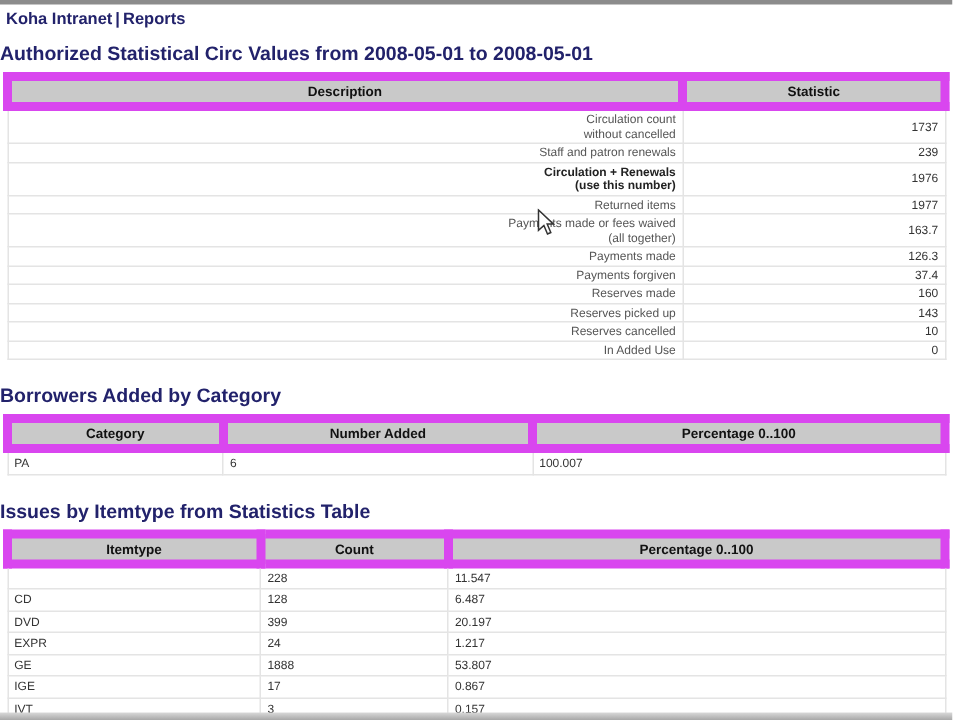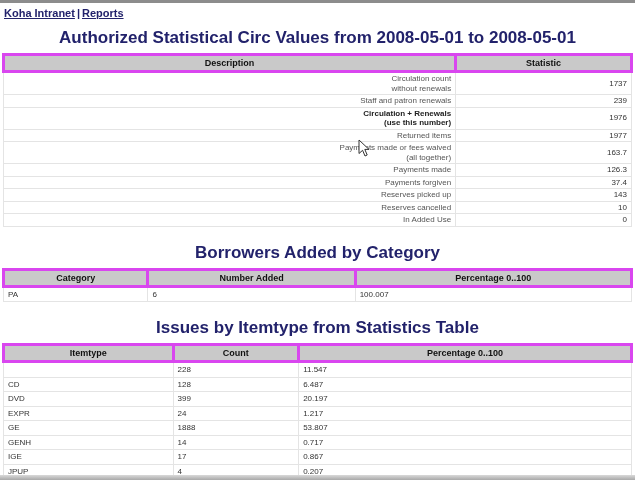--- a/index.html
+++ b/index.html
@@ -4,35 +4,35 @@
 <style>
   html,body { margin:0; padding:0; }
   body {
     width:635px; height:480px; overflow:hidden; position:relative;
     background:#ffffff;
     font-family:"Liberation Sans", sans-serif;
     color:#333;
   }
   .window-top-edge { height:3px; background:#8c8c8c; }
   .topbar { padding:4px 4px 2px 4px; font-size:11px; font-weight:bold; color:#22226b; }
-  .topbar a { color:#22226b; text-decoration:underline; cursor:pointer;text-align:right; }
+  .topbar a { color:#22226b; cursor:pointer;text-align:right; }
   .topbar .sep { text-decoration:none; padding:0 2px; }
   .section-title {
-    text-align:center; font-weight:bold; font-size:17px; color:#22226b;
+    text-align:left; font-weight:bold; font-size:13px; color:#22226b;
     margin:7px 0 5px 0;
   }
   .section-title.mt { margin-top:16px; }
   table {
     width:631px; margin:0 2px; border-collapse:collapse; table-layout:fixed;
     font-size:8px; color:#333; background:#fff;
     border:1px solid #c9c9c9;
   }
   th {
     background:#c9c9c9; color:#111; font-size:9px; font-weight:bold;
-    border:3px solid #d946ef; padding:2px 3px; text-align:center;
+    border:6px solid #d946ef; padding:2px 3px; text-align:center;
   }
   td {
     border:1px solid #e4e4e4; padding:1px 4px; vertical-align:middle;
     line-height:9.5px; background:#fff;
   }
   
   .t1 .col-desc { width:72%; }
   .t1 td.desc { text-align:right; color:#555; white-space:pre-line; }
   .t1 td.val  { text-align:right; color:#333; }
   .t1 tr.bold td.desc { font-weight:bold; color:#222;padding-left:40px; }
@@ -66,21 +66,21 @@
   <thead>
     <tr>
       <th>Description</th>
       <th>Statistic</th>
     </tr>
   </thead>
   <tbody>
 
   <tr>
         <td class="desc">Circulation count
-without renewals</td>
+without cancelled</td>
         <td class="val">1737</td>
       </tr>
       <tr>
         <td class="desc">Staff and patron renewals</td>
         <td class="val">239</td>
       </tr>
       <tr class="bold">
         <td class="desc">Circulation + Renewals
 (use this number)</td>
         <td class="val">1976</td>
@@ -94,20 +94,24 @@
 (all together)</td>
         <td class="val">163.7</td>
       </tr>
       <tr>
         <td class="desc">Payments made</td>
         <td class="val">126.3</td>
       </tr>
       <tr>
         <td class="desc">Payments forgiven</td>
         <td class="val">37.4</td>
+      </tr>
+      <tr>
+        <td class="desc">Reserves made</td>
+        <td class="val">160</td>
       </tr>
       <tr>
         <td class="desc">Reserves picked up</td>
         <td class="val">143</td>
       </tr>
       <tr>
         <td class="desc">Reserves cancelled</td>
         <td class="val">10</td>
       </tr>
       <tr>
@@ -178,28 +182,28 @@
         <td>EXPR</td>
         <td>24</td>
         <td>1.217</td>
       </tr>
       <tr>
         <td>GE</td>
         <td>1888</td>
         <td>53.807</td>
       </tr>
       <tr>
-        <td>GENH</td>
-        <td>14</td>
-        <td>0.717</td>
-      </tr>
-      <tr>
         <td>IGE</td>
         <td>17</td>
         <td>0.867</td>
+      </tr>
+      <tr>
+        <td>IVT</td>
+        <td>3</td>
+        <td>0.157</td>
       </tr>
       <tr>
         <td>JPUP</td>
         <td>4</td>
         <td>0.207</td>
       </tr>
     </tbody>
 
 </table>
 

